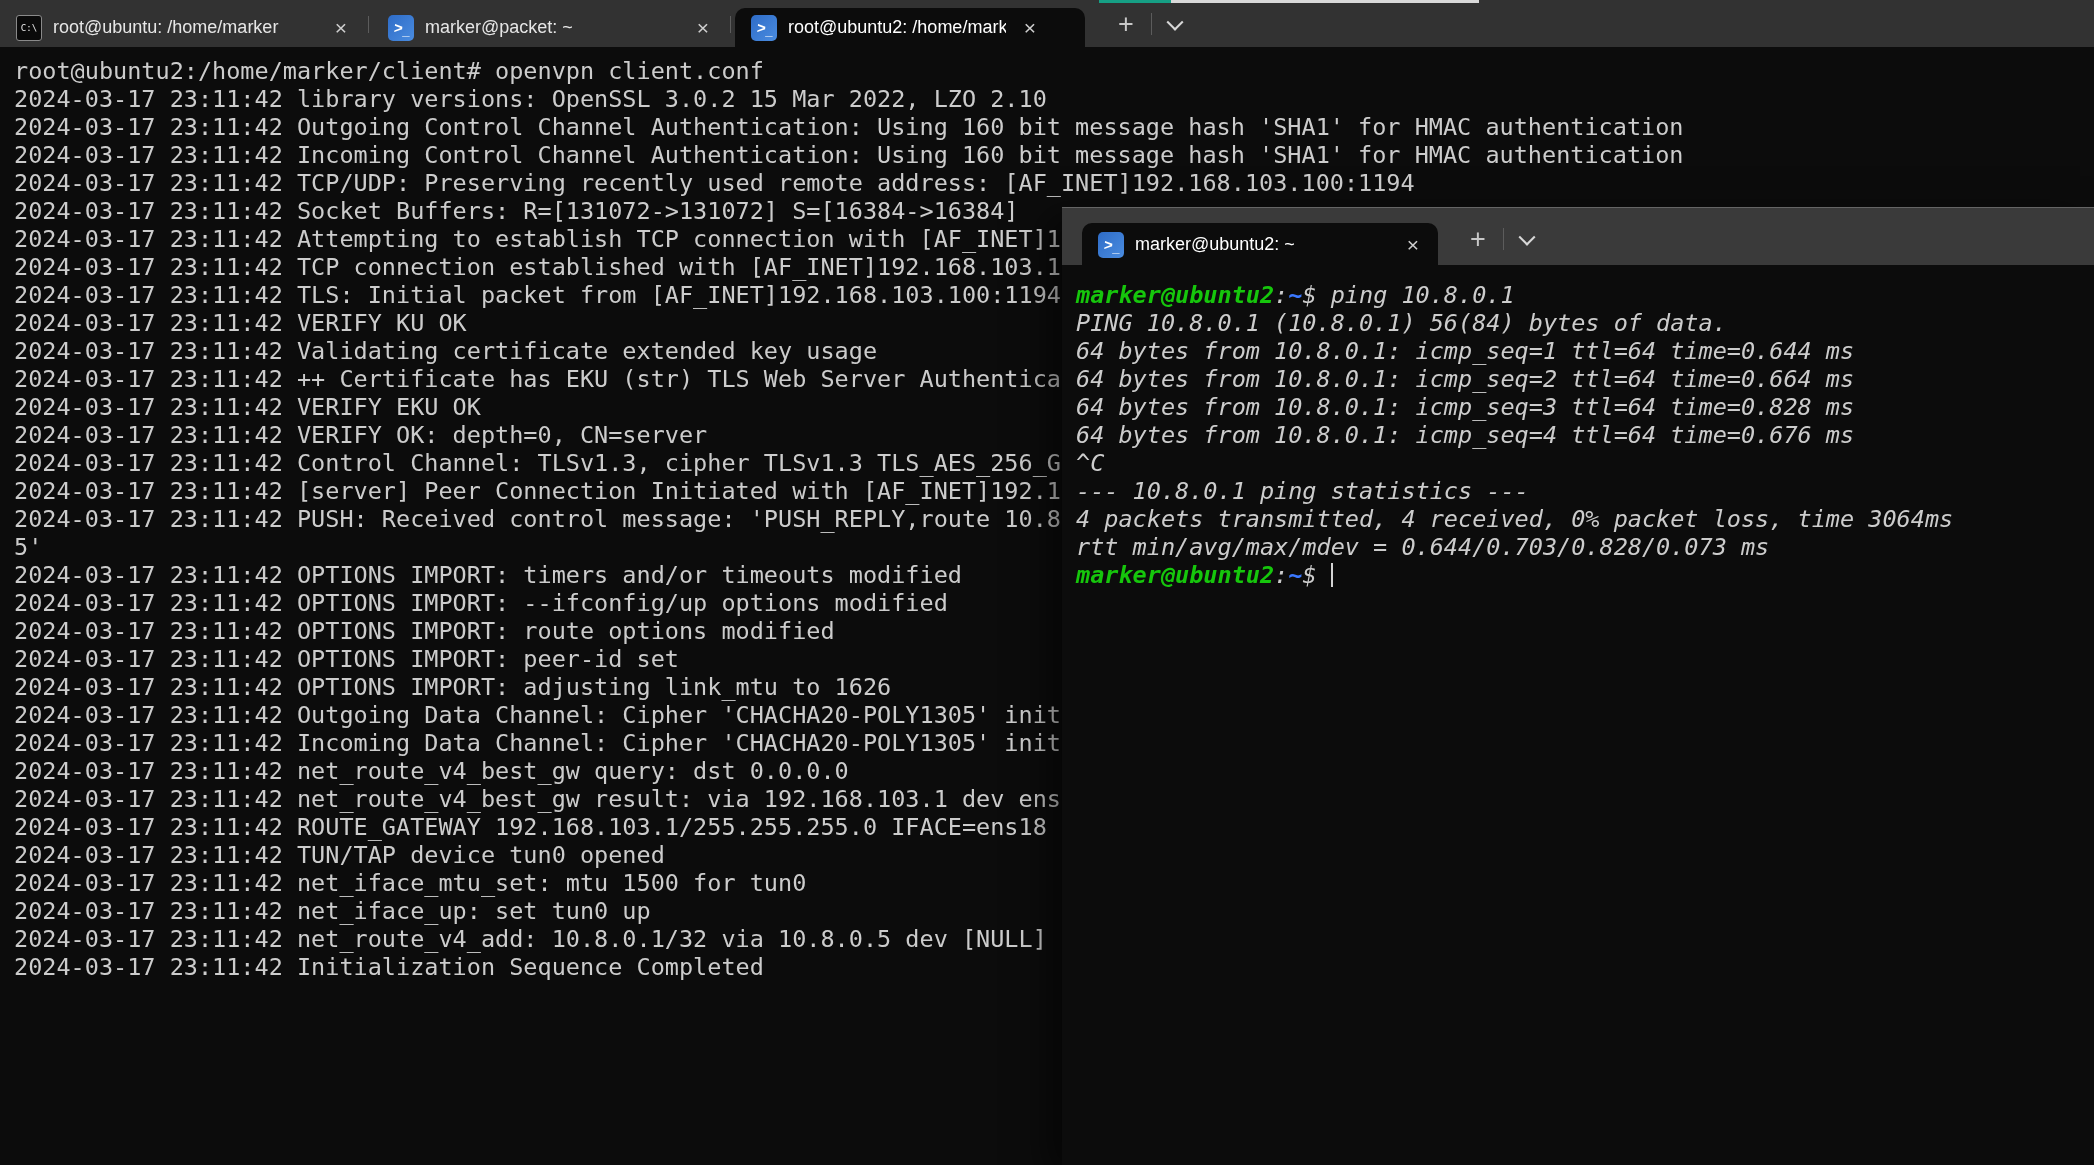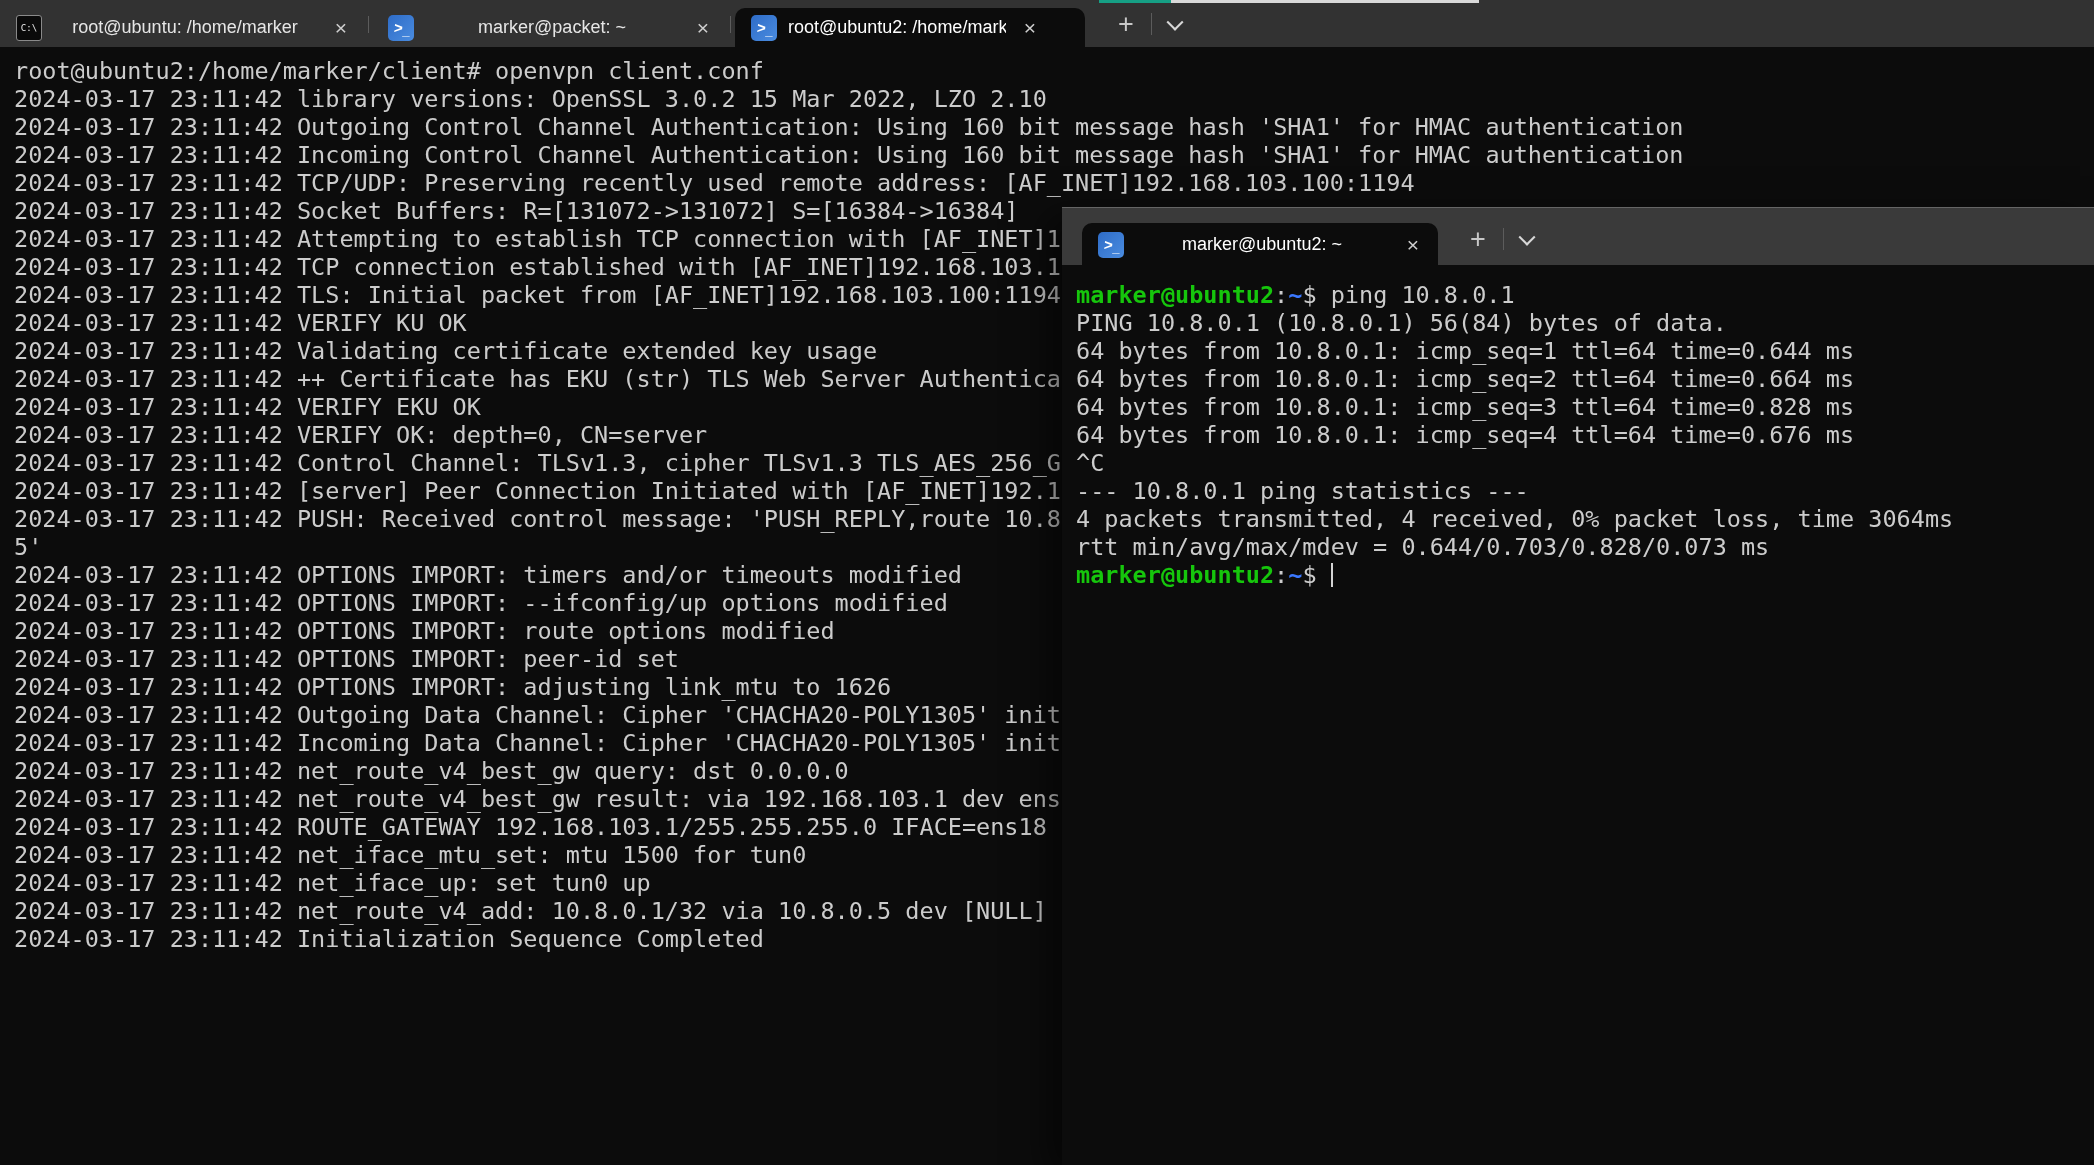--- a/index.html
+++ b/index.html
@@ -4,21 +4,21 @@
 <style>
   html,body{margin:0;padding:0;background:#000;}
   .screen{position:relative;width:2094px;height:1165px;background:#0C0C0C;overflow:hidden;
           font-family:"Liberation Sans",sans-serif;}
 
   
   .tabbar{position:absolute;left:0;top:0;width:100%;height:47px;background:#323232;}
   .tab{position:absolute;top:8px;height:39px;display:flex;align-items:center;
        padding:0 12px 0 16px;gap:11px;color:#e6e6e6;font-size:18px;box-sizing:border-box;}
   .tab.active{background:#0C0C0C;border-radius:10px 10px 0 0;color:#ffffff;}
-  .tab .title{flex:1;white-space:nowrap;overflow:hidden;text-align:center;}
+  .tab .title{flex:1;white-space:nowrap;overflow:hidden;}
   .closebtn{flex:0 0 auto;width:26px;height:26px;display:flex;align-items:center;justify-content:center;
             color:#cfcfcf;font-size:21px;line-height:1;}
   .tab-divider{position:absolute;top:16px;width:1px;height:17px;background:#5c5c5c;}
   .iconbtn{position:absolute;top:8px;width:40px;height:33px;display:flex;align-items:center;
            justify-content:center;color:#c8c8c8;font-size:27px;font-weight:300;line-height:1;}
   .chevron{width:10px;height:10px;border-left:2px solid #d8d8d8;border-bottom:2px solid #d8d8d8;
            transform:rotate(-45deg) translate(2px,-2px);}
 
   
   .ps-icon{width:26px;height:26px;border-radius:5px;flex:0 0 auto;
@@ -42,21 +42,21 @@
                vertical-align:middle;transform:translateY(-2px);}
 
   .main-term{position:absolute;left:0;top:47px;right:0;bottom:0;padding:10px 0 0 14px;}
 
   
   .overlay{position:absolute;left:1062px;top:207px;width:1032px;height:958px;background:#0C0C0C;
            z-index:10;box-shadow:-14px 10px 34px rgba(0,0,0,0.55);}
   .overlay .tabbar{height:58px;background:#3a3a3a;border-top:1px solid rgba(255,255,255,0.22);
                    box-sizing:border-box;}
   .overlay .tab{top:15px;left:20px;width:356px;height:43px;}
-  .overlay-term{position:absolute;left:0;top:58px;right:0;bottom:0;padding:16px 2px 0 14px;}
+  .overlay-term{position:absolute;left:0;top:58px;right:0;bottom:0;padding:16px 2px 0 14px;font-style:italic;}
 
   
   .strip{position:absolute;top:0;height:3px;z-index:5;}
   .strip.green{left:1099px;width:72px;background:#16A085;}
   .strip.light{left:1171px;width:308px;background:#D9D9D9;}
 </style>
 </head>
 <body>
 
 <div class="screen">
@@ -120,20 +120,21 @@
       <div class="t-line"><span class="c-fg">2024-03-17 23:11:42 OPTIONS IMPORT: timers and/or timeouts modified</span></div>
       <div class="t-line"><span class="c-fg">2024-03-17 23:11:42 OPTIONS IMPORT: --ifconfig/up options modified</span></div>
       <div class="t-line"><span class="c-fg">2024-03-17 23:11:42 OPTIONS IMPORT: route options modified</span></div>
       <div class="t-line"><span class="c-fg">2024-03-17 23:11:42 OPTIONS IMPORT: peer-id set</span></div>
       <div class="t-line"><span class="c-fg">2024-03-17 23:11:42 OPTIONS IMPORT: adjusting link_mtu to 1626</span></div>
       <div class="t-line"><span class="c-fg">2024-03-17 23:11:42 Outgoing Data Channel: Cipher 'CHACHA20-POLY1305' initi</span></div>
       <div class="t-line"><span class="c-fg">2024-03-17 23:11:42 Incoming Data Channel: Cipher 'CHACHA20-POLY1305' initi</span></div>
       <div class="t-line"><span class="c-fg">2024-03-17 23:11:42 net_route_v4_best_gw query: dst 0.0.0.0</span></div>
       <div class="t-line"><span class="c-fg">2024-03-17 23:11:42 net_route_v4_best_gw result: via 192.168.103.1 dev ens1</span></div>
       <div class="t-line"><span class="c-fg">2024-03-17 23:11:42 ROUTE_GATEWAY 192.168.103.1/255.255.255.0 IFACE=ens18 H</span></div>
+      <div class="t-line"><span class="c-fg">2024-03-17 23:11:42 TUN/TAP device tun0 opened</span></div>
       <div class="t-line"><span class="c-fg">2024-03-17 23:11:42 net_iface_mtu_set: mtu 1500 for tun0</span></div>
       <div class="t-line"><span class="c-fg">2024-03-17 23:11:42 net_iface_up: set tun0 up</span></div>
       <div class="t-line"><span class="c-fg">2024-03-17 23:11:42 net_route_v4_add: 10.8.0.1/32 via 10.8.0.5 dev [NULL] t</span></div>
       <div class="t-line"><span class="c-fg">2024-03-17 23:11:42 Initialization Sequence Completed</span></div>
     </div>
 
   <div class="strip green"></div>
   <div class="strip light"></div>
 
   <div class="overlay">

